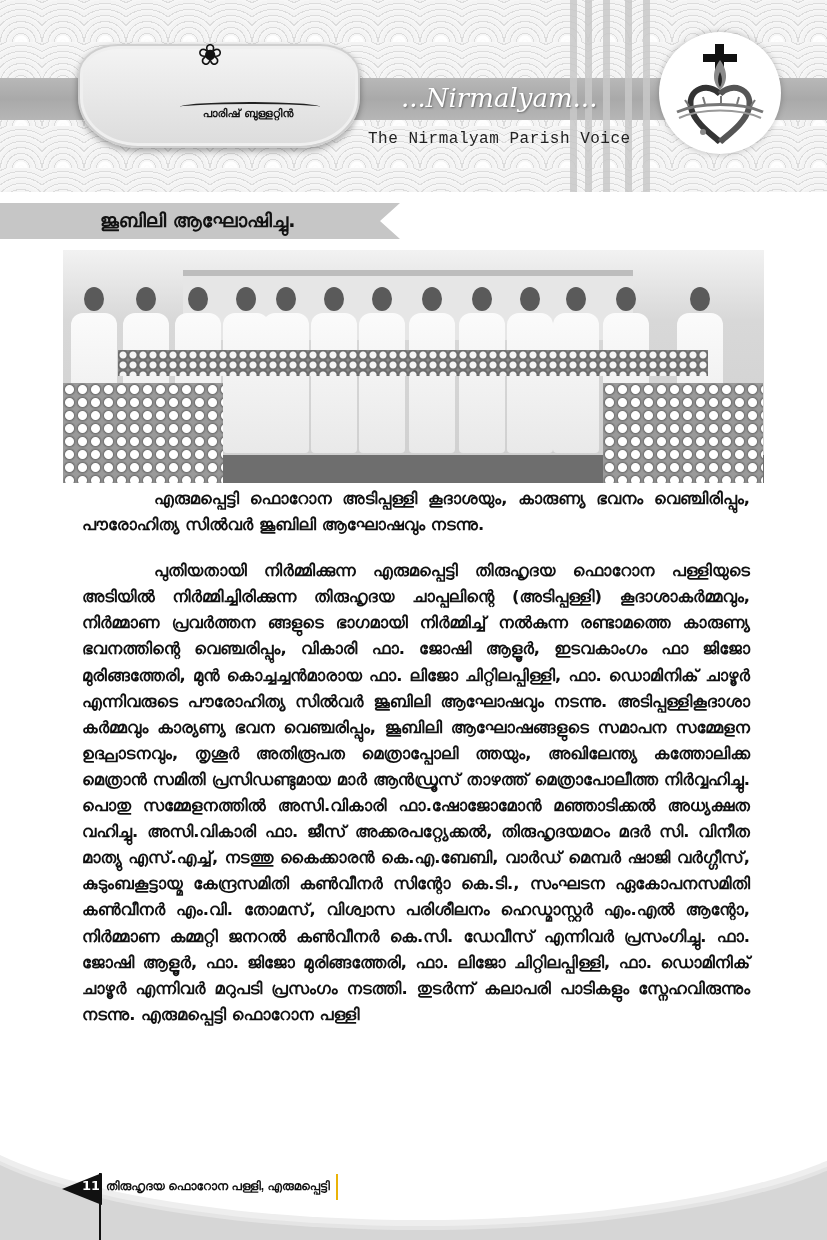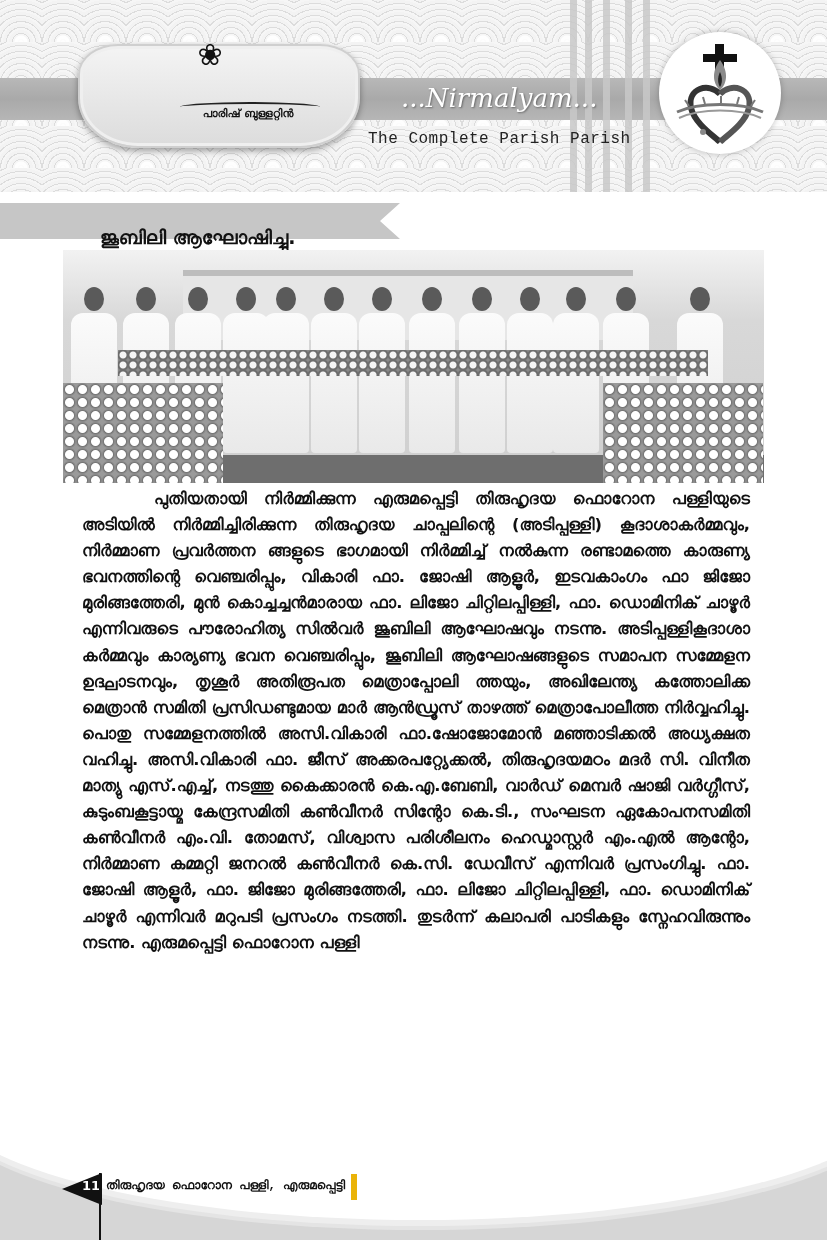--- a/index.html
+++ b/index.html
@@ -62,21 +62,21 @@
   }
   .emblem svg { position: absolute; left: 0; top: 0; }
 
   
   .title-banner {
     position: absolute; left: 0; top: 203px; width: 400px; height: 36px;
     background: #c6c6c6;
     clip-path: polygon(0 0, 100% 0, 95% 50%, 100% 100%, 0 100%);
   }
   .title-text {
-    position: absolute; left: 100px; top: 223px; width: 270px;
+    position: absolute; left: 100px; top: 206px; width: 270px;
     font-family: "DejaVu Sans", sans-serif; font-weight: bold; font-size: 19px; line-height: 28px;
     color: #111;
   }
 
   
   .photo {
     position: absolute; left: 63px; top: 250px; width: 701px; height: 233px;
     background: linear-gradient(#f2f2f2 0%, #d8d8d8 30%, #cfcfcf 100%);
     overflow: hidden;
   }
@@ -129,42 +129,42 @@
   }
   .page-number {
     position: absolute; left: 80px; top: 1178px; width: 20px; text-align: right;
     font-family: "DejaVu Sans", sans-serif; font-weight: bold; font-size: 13px; color: #ffffff;
   }
   .page-rule {
     position: absolute; left: 99px; top: 1173px; width: 2px; height: 67px; background: #111;
   }
   .footer-caption {
     position: absolute; left: 106px; top: 1178px;
-    font-family: Liberation Mono, monospace; font-weight: bold; font-size: 12px; color: #111;
-    padding-right: 6px; border-right: 6px solid #eab308; line-height: 24px; height: 26px; margin-top: -4px;
+    font-family: Liberation Sans, sans-serif; font-weight: bold; font-size: 12px; color: #111;
+    padding-right: 6px; border-right: 2px solid #eab308; line-height: 24px; height: 26px; margin-top: -4px;
   }
 </style>
 </head>
 <body>
 
 <div class="header">
   <div class="band"></div>
   <div class="stripe" style="left:570px"></div>
   <div class="stripe" style="left:585px"></div>
   <div class="stripe" style="left:603px"></div>
   <div class="stripe" style="left:625px"></div>
   <div class="stripe" style="left:643px"></div>
 
   <div class="logo-plaque"></div>
   <div class="logo-flower">❀</div>
   <div class="logo-swoosh"></div>
   <div class="logo-subtitle">പാരിഷ് ബുള്ളറ്റിൻ</div>
 
   <div class="brand-script">...Nirmalyam...</div>
-  <div class="tagline">The Complete Parish Parish</div>
+  <div class="tagline">The Nirmalyam Parish Voice</div>
 
   <div class="emblem">
     <svg width="122" height="122" viewBox="0 0 122 122">
 
       <rect x="56" y="12" width="9" height="38" fill="#111"></rect>
       <rect x="44" y="22" width="34" height="8" fill="#111"></rect>
 
       <path d="M61 28 C52 40 54 52 61 58 C68 52 70 40 61 28 Z" fill="#8a8a8a"></path>
       <path d="M61 40 C58 46 59 52 61 55 C63 52 64 46 61 40 Z" fill="#222"></path>
 
@@ -239,19 +239,20 @@
   <div class="flowers"></div>
   <div class="floor"></div>
   <div class="bouquet" style="left:0"></div>
   <div class="bouquet" style="left:540px"></div>
 </div>
 
 <div class="footer-bg"></div>
 <div class="footer-curve"></div>
 
 <div class="article">
+  <p>എരുമപ്പെട്ടി ഫൊറോന അടിപ്പള്ളി കൂദാശയും, കാരുണ്യ ഭവനം വെഞ്ചിരിപ്പും, പൗരോഹിത്യ സിൽവർ ജൂബിലി ആഘോഷവും നടന്നു.</p>
   <p>പുതിയതായി നിർമ്മിക്കുന്ന എരുമപ്പെട്ടി തിരുഹൃദയ ഫൊറോന പള്ളിയുടെ അടിയിൽ നിർമ്മിച്ചിരിക്കുന്ന തിരുഹൃദയ ചാപ്പലിന്റെ (അടിപ്പള്ളി) കൂദാശാകർമ്മവും, നിർമ്മാണ പ്രവർത്തന ങ്ങളുടെ ഭാഗമായി നിർമ്മിച്ച് നൽകുന്ന രണ്ടാമത്തെ കാരുണ്യ ഭവനത്തിന്റെ വെഞ്ചരിപ്പും, വികാരി ഫാ. ജോഷി ആളൂർ, ഇടവകാംഗം ഫാ ജിജോ മുരിങ്ങത്തേരി, മുൻ കൊച്ചച്ചൻമാരായ ഫാ. ലിജോ ചിറ്റിലപ്പിള്ളി, ഫാ. ഡൊമിനിക് ചാഴൂർ എന്നിവരുടെ പൗരോഹിത്യ സിൽവർ ജൂബിലി ആഘോഷവും നടന്നു. അടിപ്പള്ളികൂദാശാ കർമ്മവും കാര്യണ്യ ഭവന വെഞ്ചരിപ്പും, ജൂബിലി ആഘോഷങ്ങളുടെ സമാപന സമ്മേളന ഉദ്ഘാടനവും, തൃശൂർ അതിരൂപത മെത്രാപ്പോലി ത്തയും, അഖിലേന്ത്യ കത്തോലിക്ക മെത്രാൻ സമിതി പ്രസിഡണ്ടുമായ മാർ ആൻഡ്രൂസ് താഴത്ത് മെത്രാപോലീത്ത നിർവ്വഹിച്ചു. പൊതു സമ്മേളനത്തിൽ അസി.വികാരി ഫാ.ഷോജോമോൻ മഞ്ഞാടിക്കൽ അധ്യക്ഷത വഹിച്ചു. അസി.വികാരി ഫാ. ജീസ് അക്കരപറ്റ്യേക്കൽ, തിരുഹൃദയമഠം മദർ സി. വിനീത മാത്യു എസ്.എച്ച്, നടത്തു കൈക്കാരൻ കെ.എ.ബേബി, വാർഡ് മെമ്പർ ഷാജി വർഗ്ഗീസ്, കുടുംബകൂട്ടായ്മ കേന്ദ്രസമിതി കൺവീനർ സിന്റോ കെ.ടി., സംഘടന ഏകോപനസമിതി കൺവീനർ എം.വി. തോമസ്, വിശ്വാസ പരിശീലനം ഹെഡ്മാസ്റ്റർ എം.എൽ ആന്റോ, നിർമ്മാണ കമ്മറ്റി ജനറൽ കൺവീനർ കെ.സി. ഡേവീസ് എന്നിവർ പ്രസംഗിച്ചു. ഫാ. ജോഷി ആളൂർ, ഫാ. ജിജോ മുരിങ്ങത്തേരി, ഫാ. ലിജോ ചിറ്റിലപ്പിള്ളി, ഫാ. ഡൊമിനിക് ചാഴൂർ എന്നിവർ മറുപടി പ്രസംഗം നടത്തി. തുടർന്ന് കലാപരി പാടികളും സ്നേഹവിരുന്നും നടന്നു. എരുമപ്പെട്ടി ഫൊറോന പള്ളി</p>
 </div>
 
 <div class="page-flag"></div>
 <div class="page-number">11</div>
 <div class="page-rule"></div>
 <div class="footer-caption">തിരുഹൃദയ ഫൊറോന പള്ളി, എരുമപ്പെട്ടി</div>
 
 </body></html>

